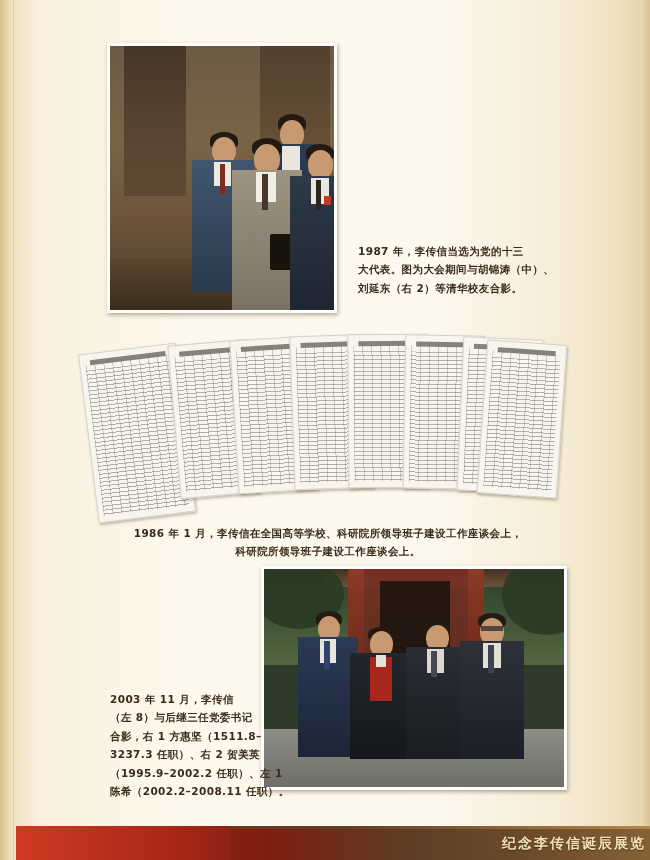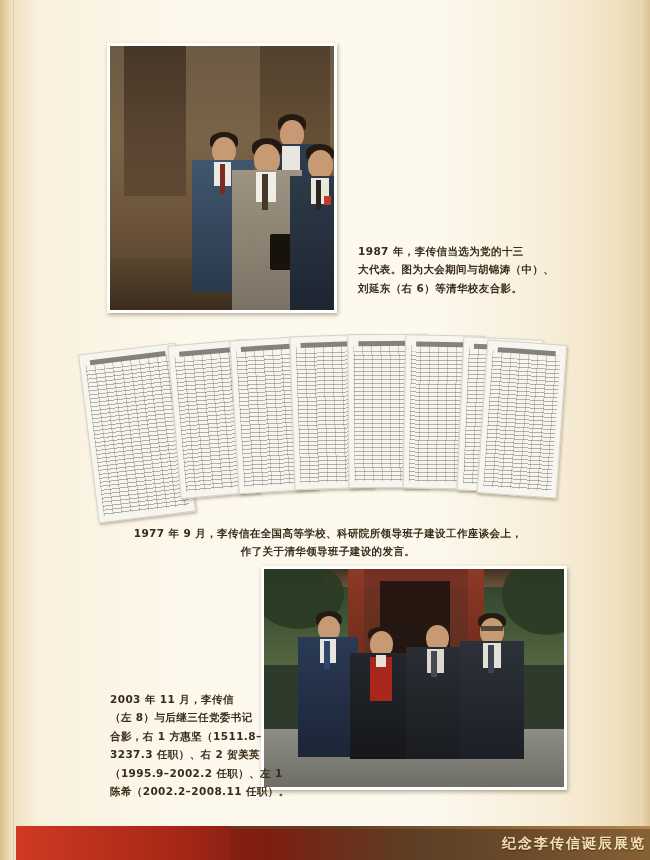--- a/index.html
+++ b/index.html
@@ -273,21 +273,21 @@
       
       
       
       
     </div>
   </div>
 
   <div class="caption cap1">
     <span class="cap-line">1987 年，李传信当选为党的十三</span>
     <span class="cap-line">大代表。图为大会期间与胡锦涛（中）、</span>
-    <span class="cap-line">刘延东（右 6）等清华校友合影。</span>
+    <span class="cap-line">刘延东（右 2）等清华校友合影。</span>
   </div>
 
   <div class="photo2">
     <div class="doc big" style="left:0px;   top:18px; transform: rotate(-7deg);">
       <div class="dochead"></div>
         <div class="vlines"></div>
         <div class="lines"></div>
     </div>
     <div class="doc" style="left:86px;  top:12px; transform: rotate(-5deg);">
       <div class="dochead"></div>
@@ -320,22 +320,22 @@
         <div class="lines"></div>
     </div>
     <div class="doc" style="left:394px; top:12px; transform: rotate(4deg);">
       <div class="dochead"></div>
         <div class="vlines"></div>
         <div class="lines"></div>
     </div>
   </div>
 
   <div class="caption cap2">
-    <span class="cap-line">1977 年 9 月，李传信在全国高等学校、科研院所领导班子建设工作座谈会上，</span>
-    <span class="cap-line">作了关于清华领导班子建设的发言。</span>
+    <span class="cap-line">1986 年 1 月，李传信在全国高等学校、科研院所领导班子建设工作座谈会上，</span>
+    <span class="cap-line">科研院所领导班子建设工作座谈会上。</span>
   </div>
 
   <div class="photo3">
     <div class="p3-sky"></div>
     <div class="p3-roof"></div>
     <div class="p3-gate"></div>
     <div class="p3-gate-dark"></div>
     <div class="p3-col" style="left:84px;"></div>
     <div class="p3-col" style="left:204px;"></div>
     <div class="p3-leaf" style="left:-10px; top:-10px; width:90px; height:70px;"></div>

